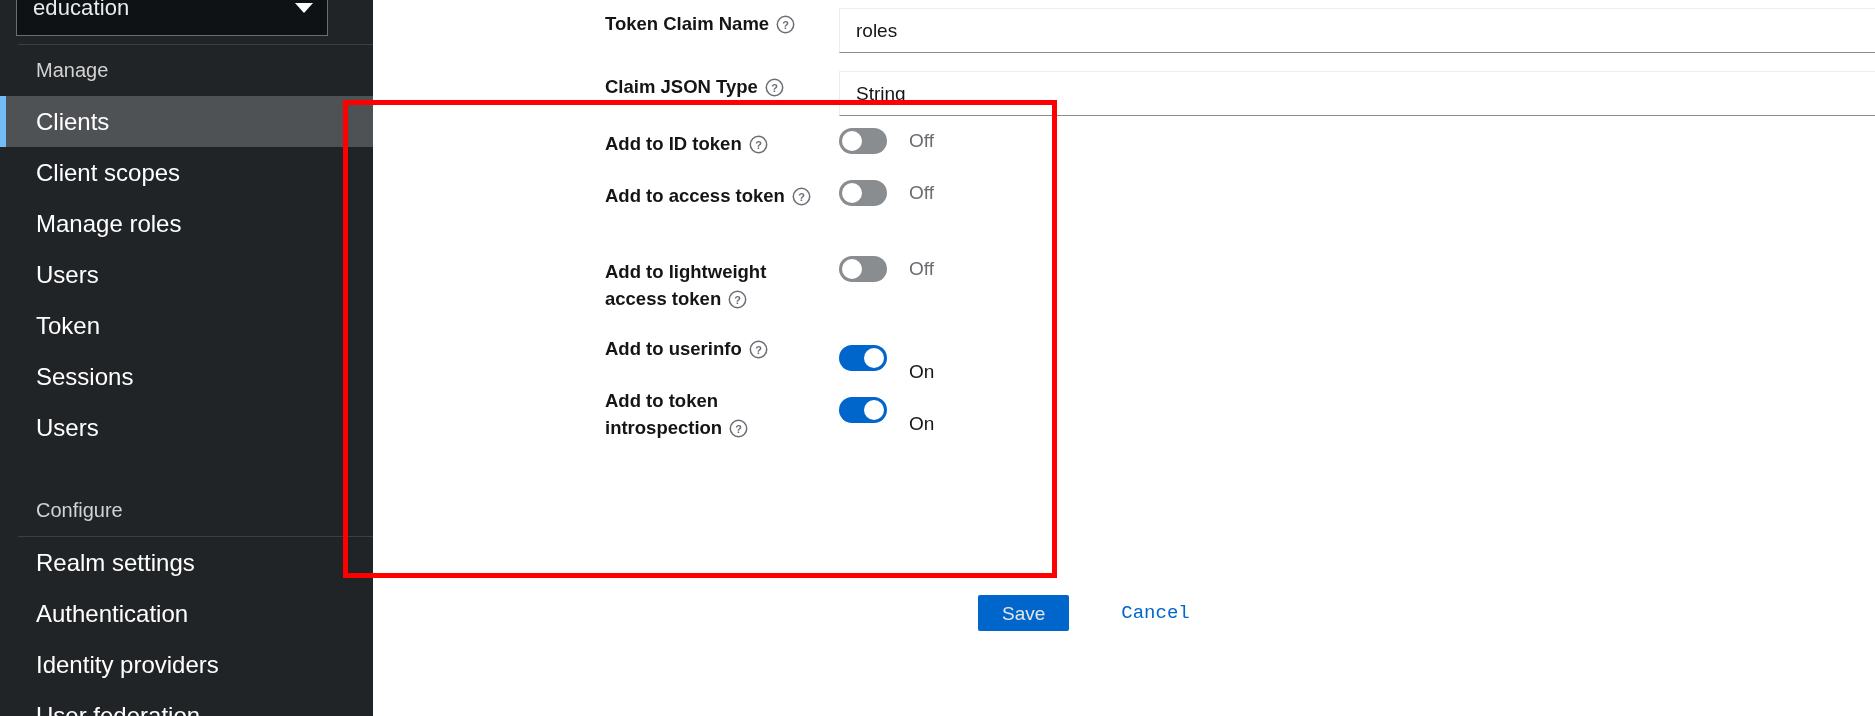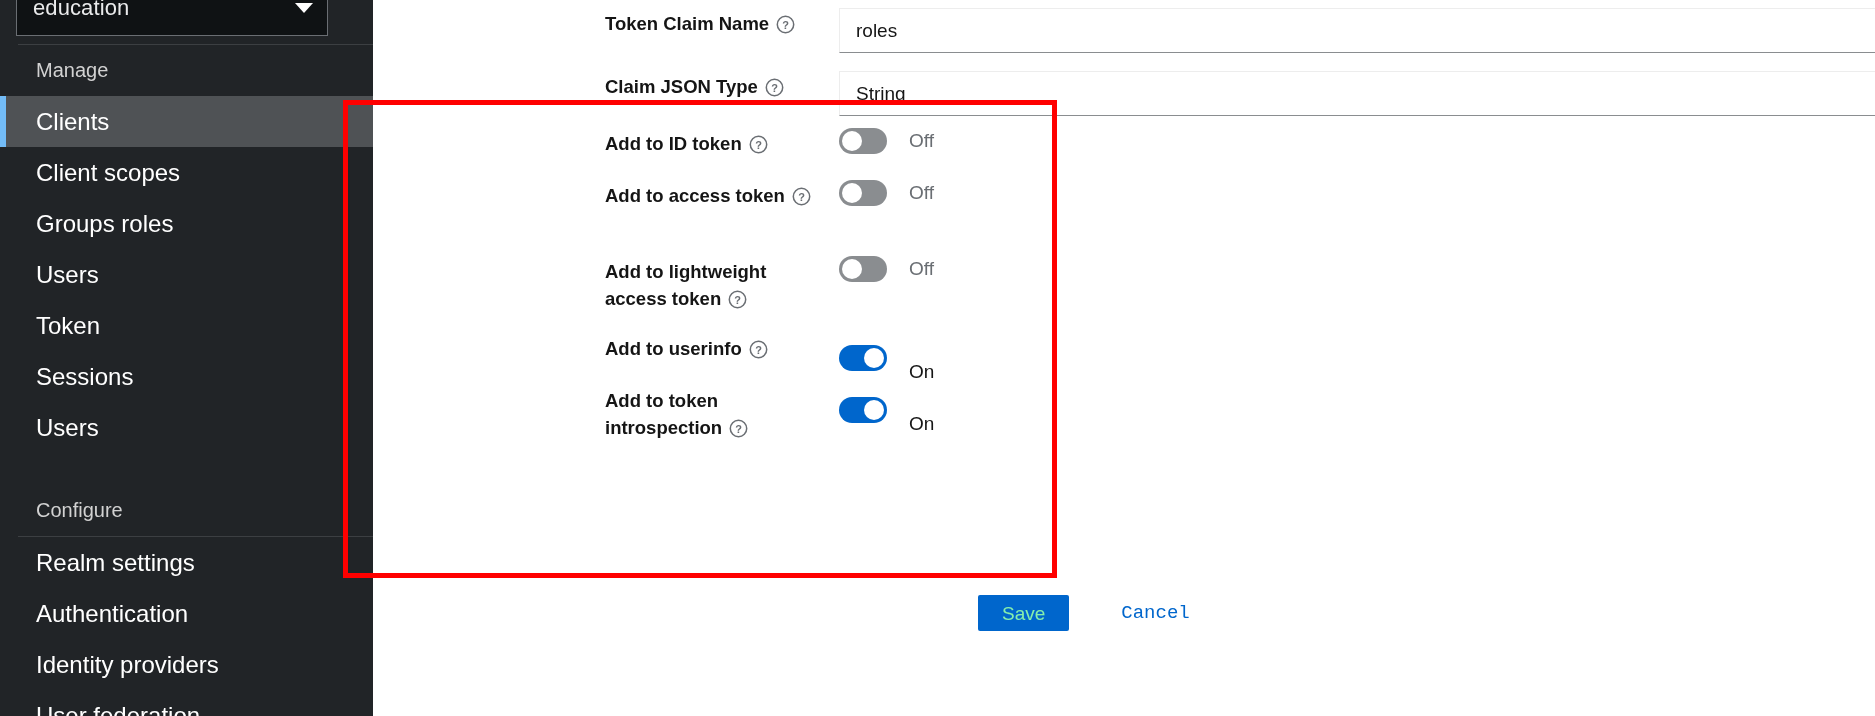--- a/index.html
+++ b/index.html
@@ -228,21 +228,21 @@
   
   .btn-row {
     position: absolute;
     left: 605px;
     top: 590px;
     display: flex;
     align-items: center;
   }
   .btn-primary {
     background: #0066cc;
-    color: #86efac;
+    color: #e5e5e5;
     border: none;
     font-size: 19px;
     font-family: "Liberation Sans", sans-serif;
     padding: 8px 24px;
     height: 36px;
     cursor: pointer;
     border-radius: 2px;
   }
   .btn-link {
     background: transparent;
@@ -288,21 +288,21 @@
 
       <div class="nav-section-title">Manage</div>
 
       <div class="nav-item active">
         <span>Clients</span>
       </div>
       <div class="nav-item">
         <span>Client scopes</span>
       </div>
       <div class="nav-item">
-        <span>Groups roles</span>
+        <span>Manage roles</span>
       </div>
       <div class="nav-item">
         <span>Users</span>
       </div>
       <div class="nav-item">
         <span>Token</span>
       </div>
       <div class="nav-item">
         <span>Sessions</span>
       </div>

